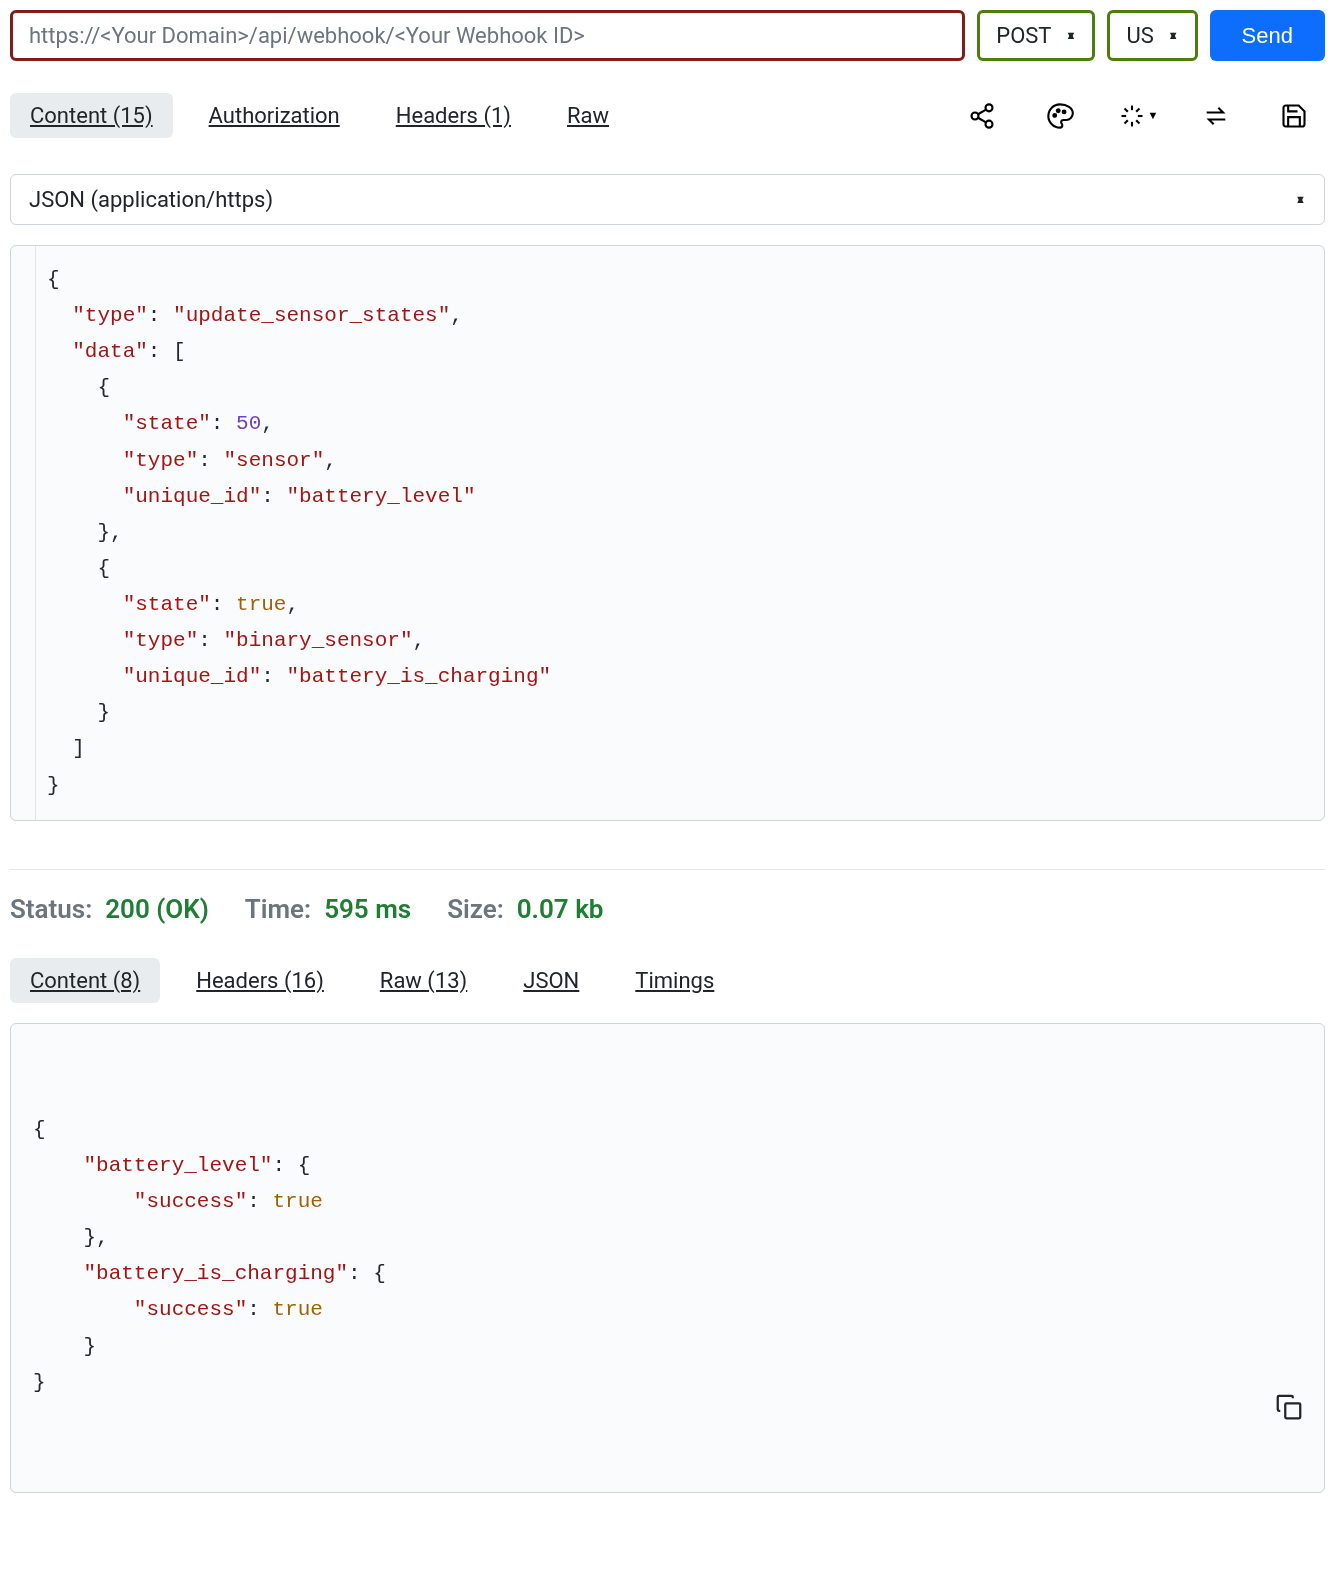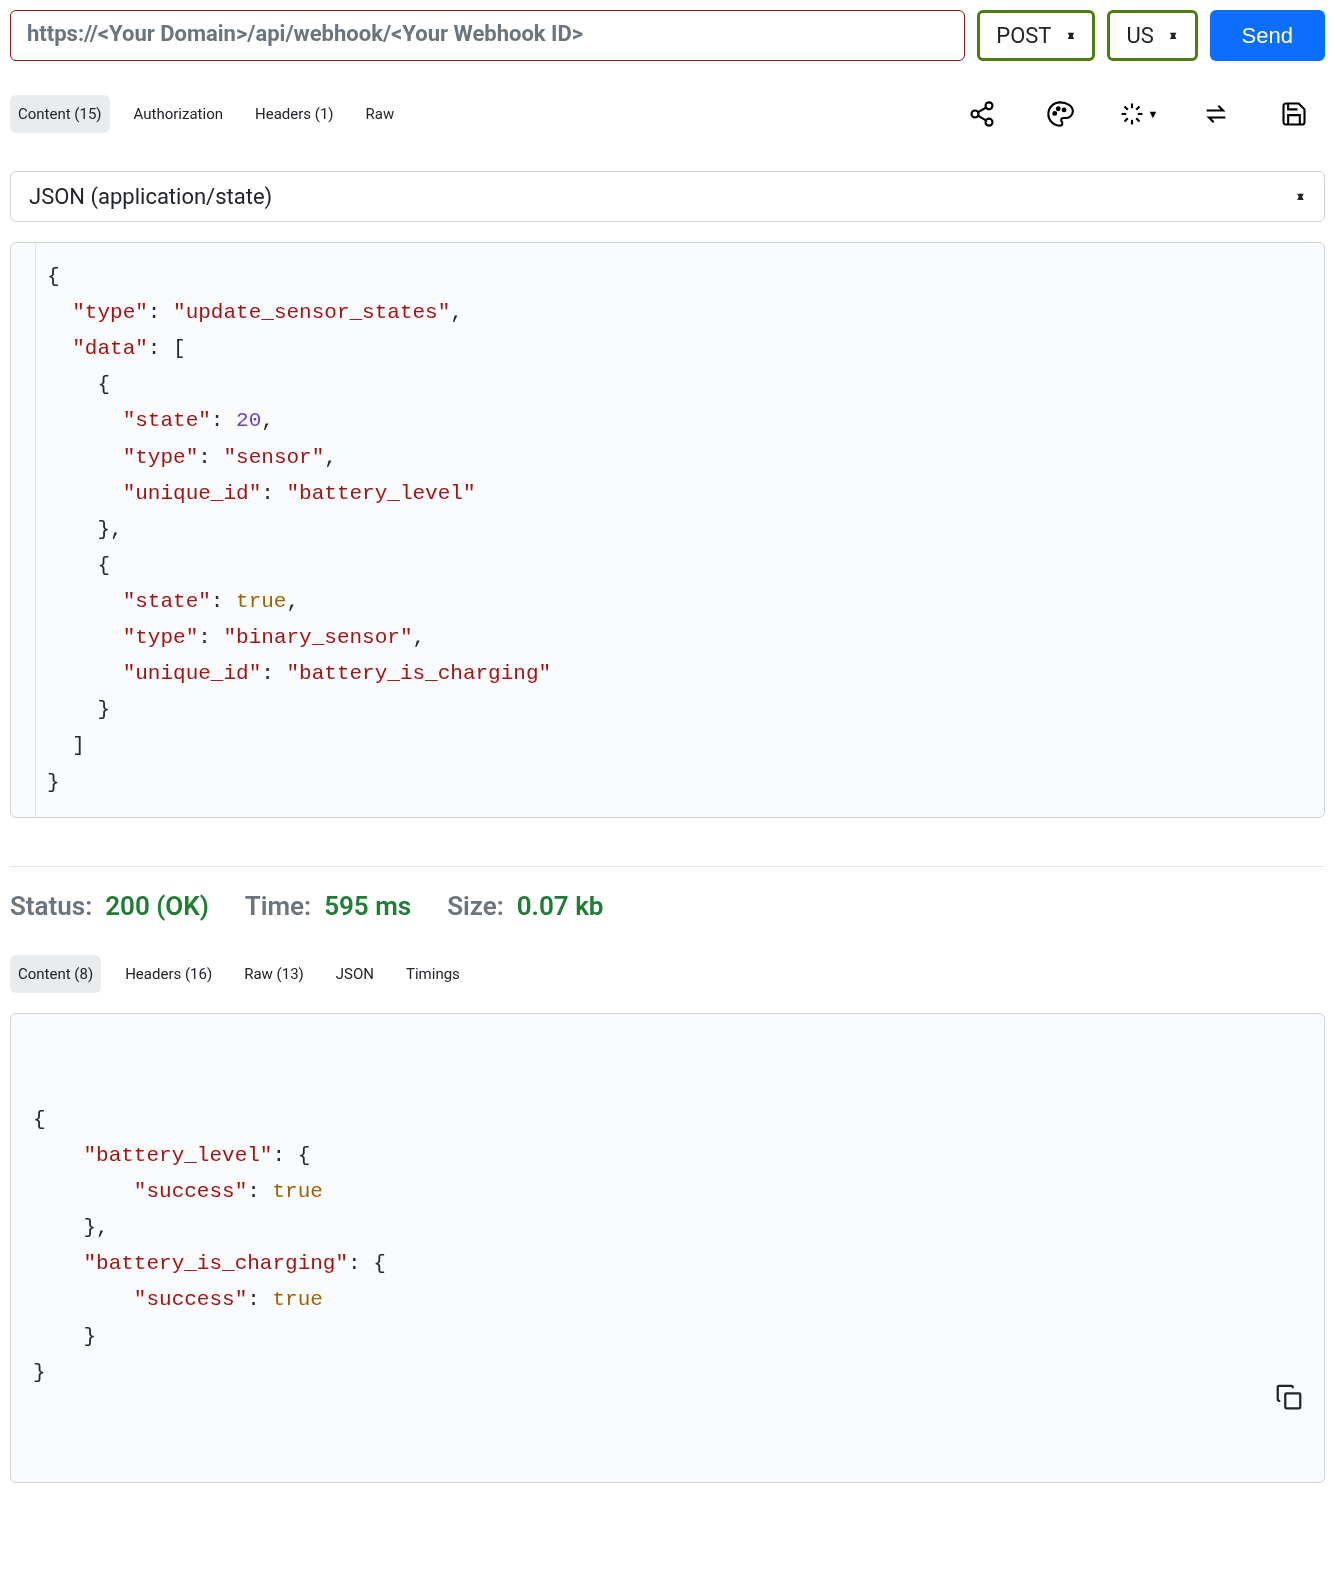--- a/index.html
+++ b/index.html
@@ -12,27 +12,26 @@
     background: #fff;
     width: 1335px;
   }
   .top-row {
     display: flex;
     gap: 12px;
     align-items: stretch;
   }
   .url-input {
     flex: 1;
-    border: 1px solid #7f1d1d;
+    border: 3px solid #7f1d1d;
     border-radius: 6px;
     padding: 10px 16px;
     font-size: 22px;
     color: #6c757d;
     background: #fff;
-    font-weight: bold;
   }
   .select-box {
     border: 3px solid #4d7c0f;
     border-radius: 6px;
     padding: 10px 16px;
     display: flex;
     align-items: center;
     gap: 14px;
     font-size: 22px;
     background: #fff;
@@ -54,25 +53,26 @@
     cursor: pointer;
     text-align: right;
   }
   .tabs-row {
     display: flex;
     align-items: center;
     margin-top: 32px;
     gap: 16px;
   }
   .tab {
-    padding: 10px 8px;
-    border-radius: 6px;
-    font-size: 15px;
+    padding: 10px 20px;
+    border-radius: 6px;
+    font-size: 22px;
     cursor: pointer;
     color: #212529;
+    text-decoration: underline;
   }
   .tab.active {
     background: #e9ecef;
   }
   .tabs-spacer { flex: 1; }
   .icon-btn {
     width: 42px;
     height: 42px;
     display: flex;
     align-items: center;
@@ -217,29 +217,29 @@
   <div class="icon-btn">
     <svg viewBox="0 0 24 24" fill="none" stroke="currentColor" stroke-width="1.8">
         <path d="M19 21H5a2 2 0 0 1-2-2V5a2 2 0 0 1 2-2h11l5 5v11a2 2 0 0 1-2 2z"></path>
         <polyline points="17 21 17 13 7 13 7 21"></polyline>
         <polyline points="7 3 7 8 15 8"></polyline>
       </svg>
   </div>
 </div>
 
 <div class="content-type-select">
-  <span>JSON (application/state)</span>
+  <span>JSON (application/https)</span>
   <span class="caret-stack">▲<br>▼</span>
 </div>
 
 <div class="code-block" id="request-body"><div class="gutter-line"></div><span class="t-punc">{
 </span><span class="t-punc">  </span><span class="t-key">"type"</span><span class="t-punc">: </span><span class="t-str">"update_sensor_states"</span><span class="t-punc">,
 </span><span class="t-punc">  </span><span class="t-key">"data"</span><span class="t-punc">: [
 </span><span class="t-punc">    {
-</span><span class="t-punc">      </span><span class="t-key">"state"</span><span class="t-punc">: </span><span class="t-num">20</span><span class="t-punc">,
+</span><span class="t-punc">      </span><span class="t-key">"state"</span><span class="t-punc">: </span><span class="t-num">50</span><span class="t-punc">,
 </span><span class="t-punc">      </span><span class="t-key">"type"</span><span class="t-punc">: </span><span class="t-str">"sensor"</span><span class="t-punc">,
 </span><span class="t-punc">      </span><span class="t-key">"unique_id"</span><span class="t-punc">: </span><span class="t-str">"battery_level"</span><span class="t-punc">
 </span><span class="t-punc">    },
 </span><span class="t-punc">    {
 </span><span class="t-punc">      </span><span class="t-key">"state"</span><span class="t-punc">: </span><span class="t-bool">true</span><span class="t-punc">,
 </span><span class="t-punc">      </span><span class="t-key">"type"</span><span class="t-punc">: </span><span class="t-str">"binary_sensor"</span><span class="t-punc">,
 </span><span class="t-punc">      </span><span class="t-key">"unique_id"</span><span class="t-punc">: </span><span class="t-str">"battery_is_charging"</span><span class="t-punc">
 </span><span class="t-punc">    }
 </span><span class="t-punc">  ]
 </span><span class="t-punc">}</span></div>

